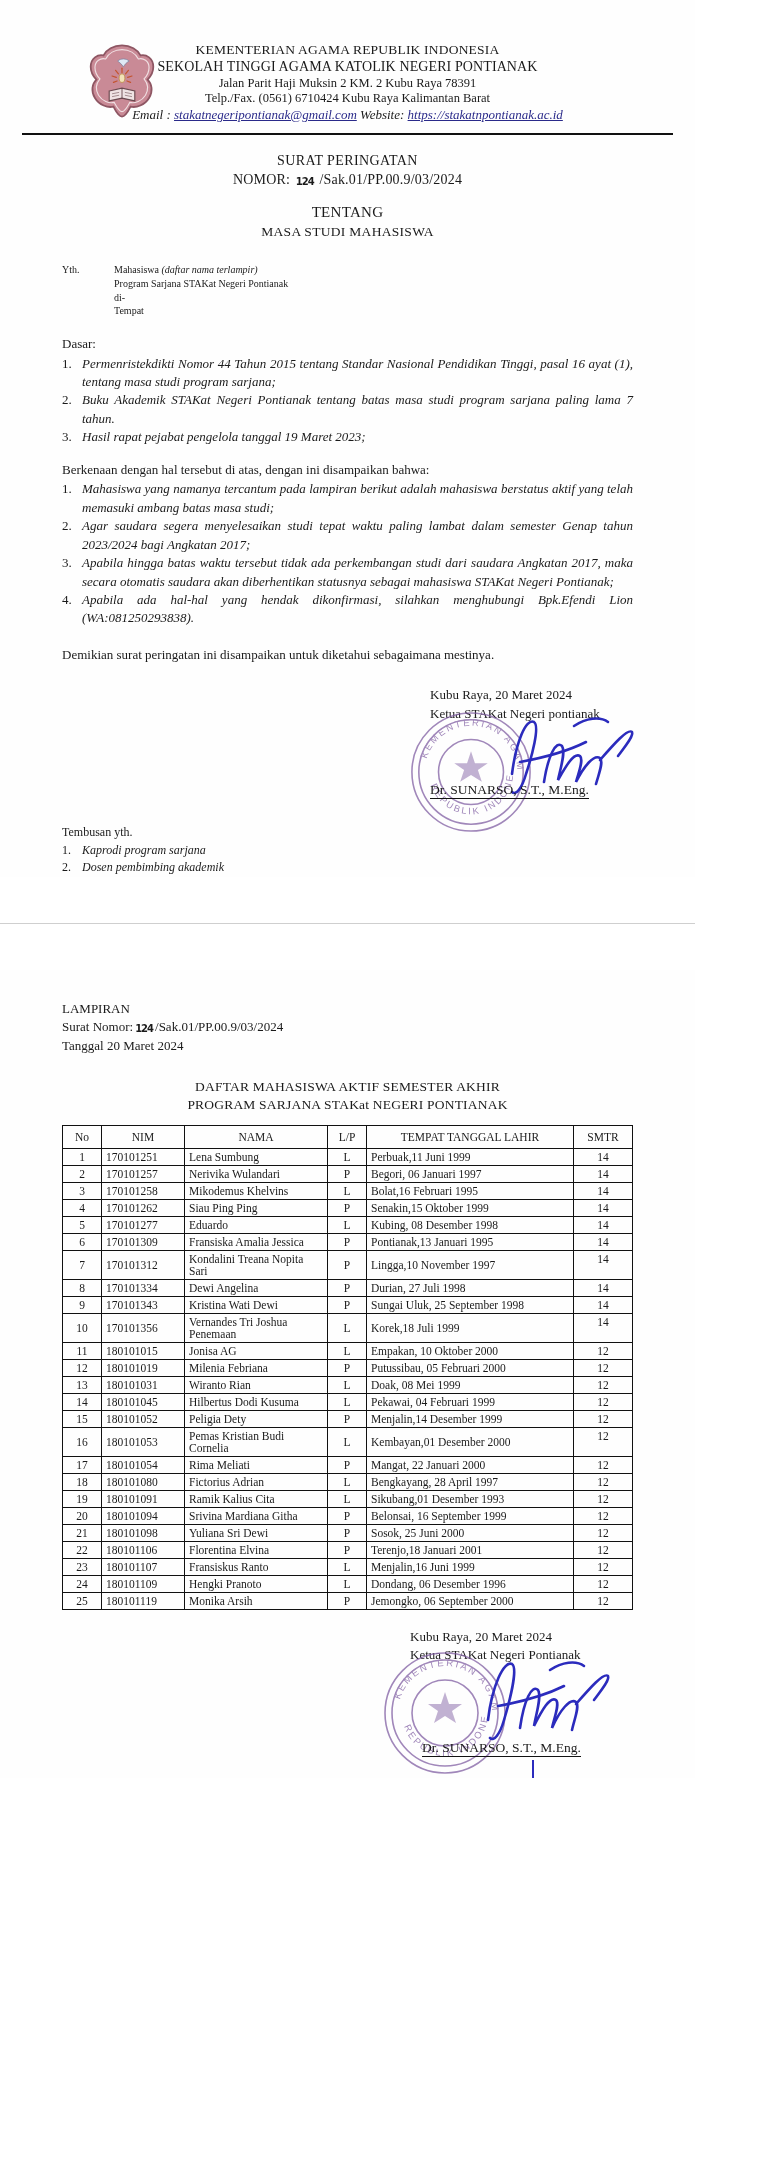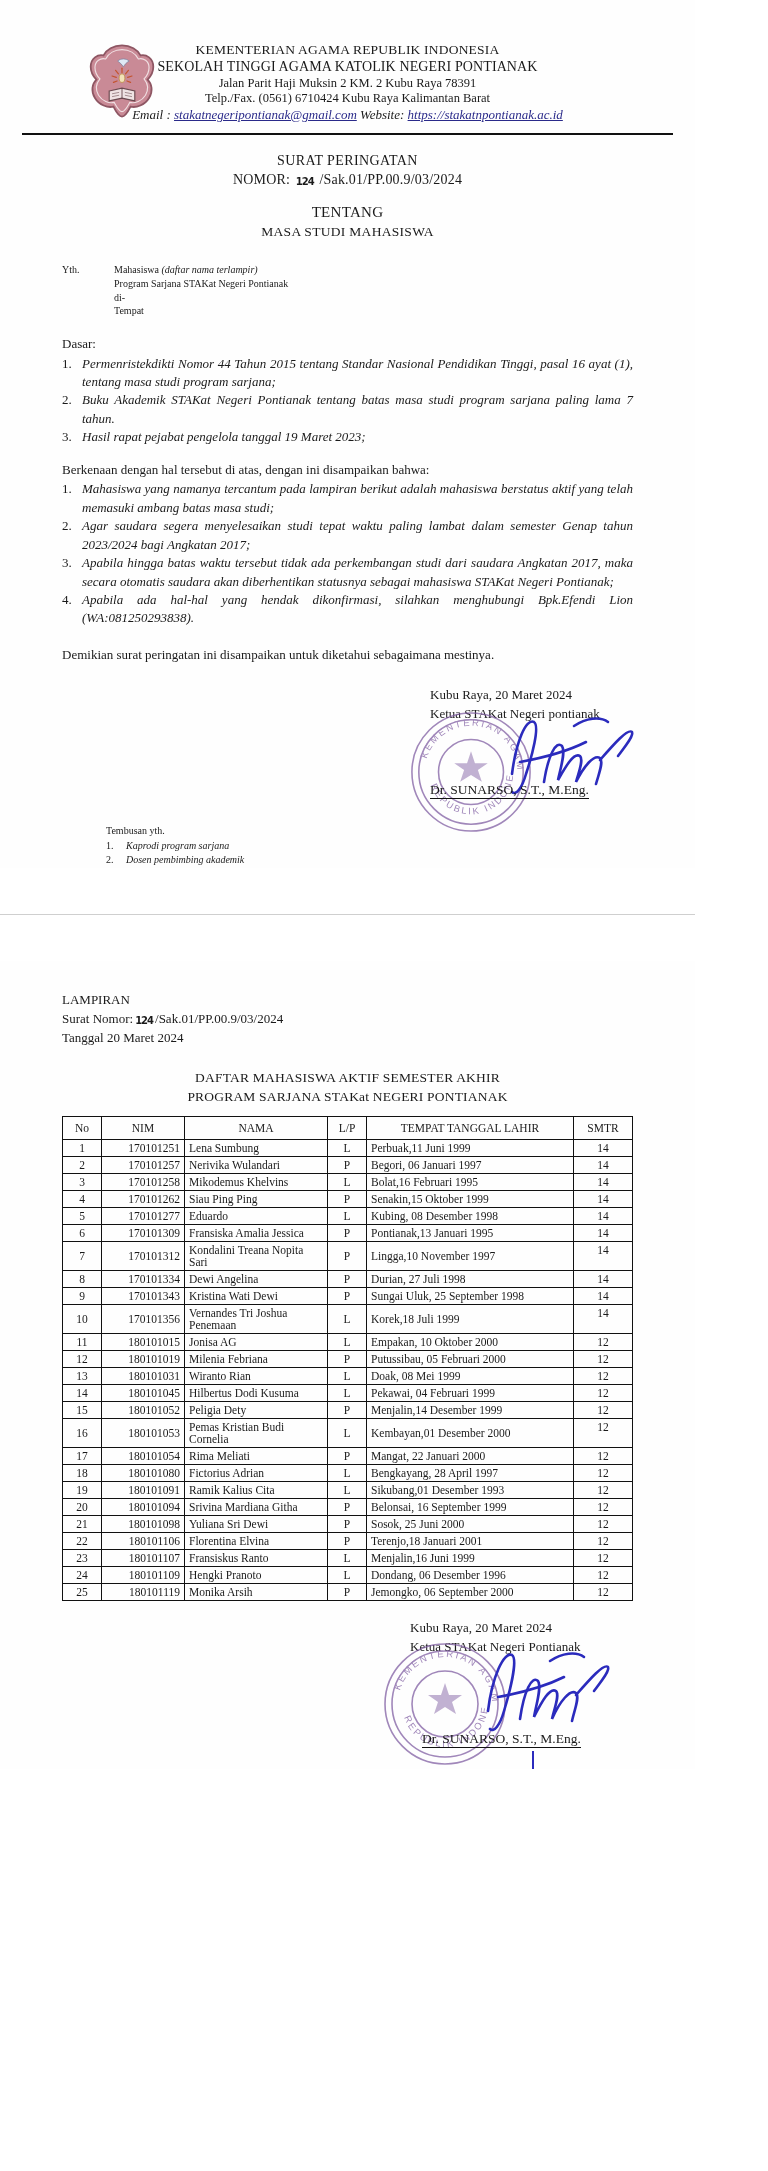--- a/index.html
+++ b/index.html
@@ -39,33 +39,33 @@
   ol.num>li .tx{flex:1;text-align:justify;font-style:italic;}
   .mt12{margin-top:14px;}
   .mt16{margin-top:18px;}
   
   .sign{margin-top:22px;position:relative;height:132px;}
   .sign-inner{position:absolute;left:368px;top:0;width:300px;text-align:left;font-size:13px;line-height:1.45;}
   .stamp{position:absolute;left:345px;top:22px;width:128px;height:128px;opacity:.72;}
   .scribble{position:absolute;left:420px;top:18px;width:200px;height:100px;}
   .signame{position:absolute;left:368px;top:96px;font-size:13.5px;border-bottom:1px solid #111;padding-bottom:0px;}
   
-  .temb{margin-top:6px;font-size:10px;line-height:1.45;margin-left:44px;}
+  .temb{margin-top:6px;font-size:12px;line-height:1.45;}
   
   .gap{height:46px;background:#fff;}
   .pg-sep{height:1px;background:#cfcfcf;}
   
   .lamp{font-size:13px;line-height:1.45;margin-top:30px;}
   .lamp-title{text-align:center;margin-top:22px;font-size:13.5px;line-height:1.35;letter-spacing:.2px;}
   
   table.stud{border-collapse:collapse;width:100%;margin-top:10px;font-size:11.5px;}
   table.stud th,table.stud td{border:1px solid #111;padding:2px 4px;vertical-align:middle;}
   table.stud th{text-align:center;font-weight:normal;font-size:11.5px;padding:5px 3px;}
   td.no{width:30px;text-align:center;}
-  td.nim{width:74px;text-align:right;}
+  td.nim{width:74px;text-align:left;}
   td.nama{width:134px;}
   td.lp{width:30px;text-align:center;}
   td.ttl{}
   td.smt{width:50px;text-align:center;}
   .smtr-top{vertical-align:top !important;padding-top:3px;}
   
   .sign2{margin-top:18px;position:relative;height:150px;}
   .sign2-inner{position:absolute;left:348px;top:0;width:330px;font-size:13px;line-height:1.45;}
   .stamp2{position:absolute;left:318px;top:20px;width:130px;height:130px;opacity:.72;}
   .scribble2{position:absolute;left:400px;top:18px;width:200px;height:105px;}

